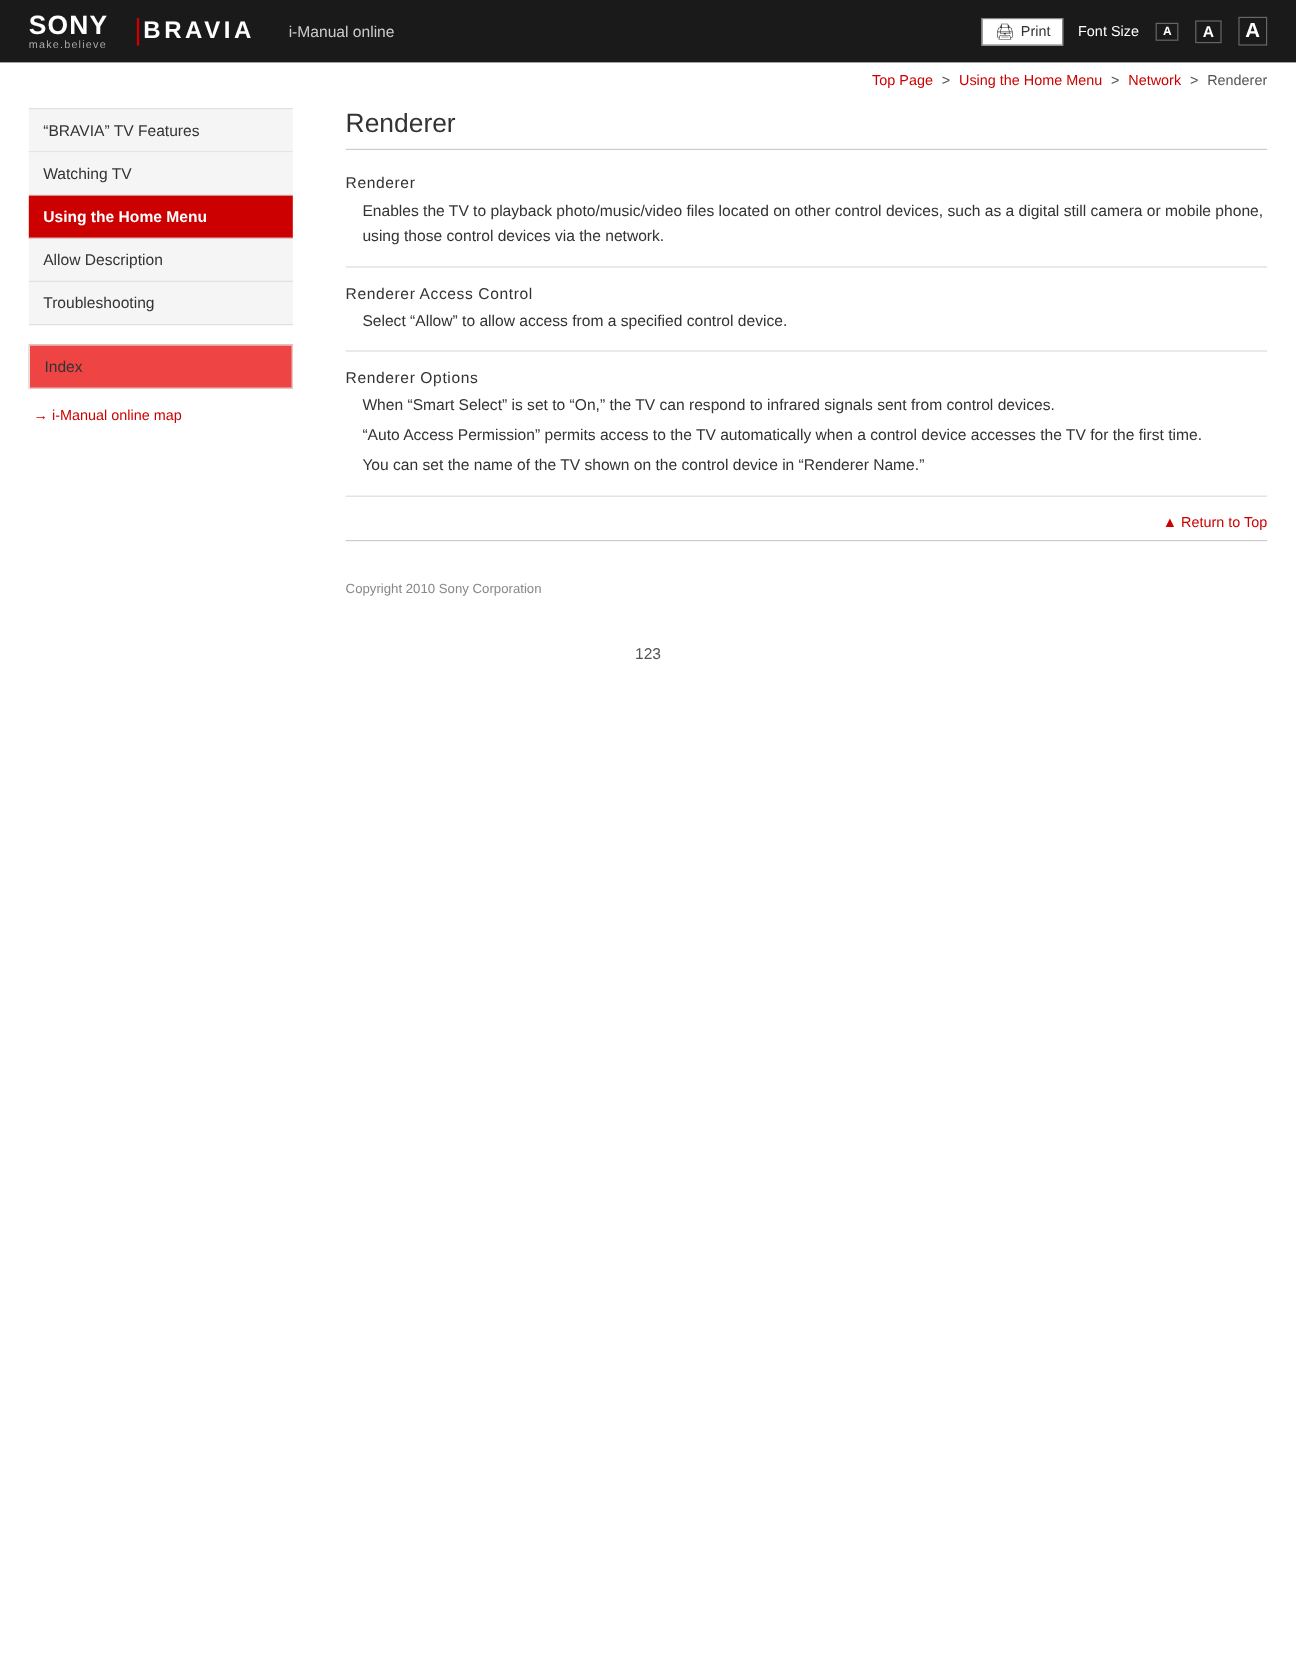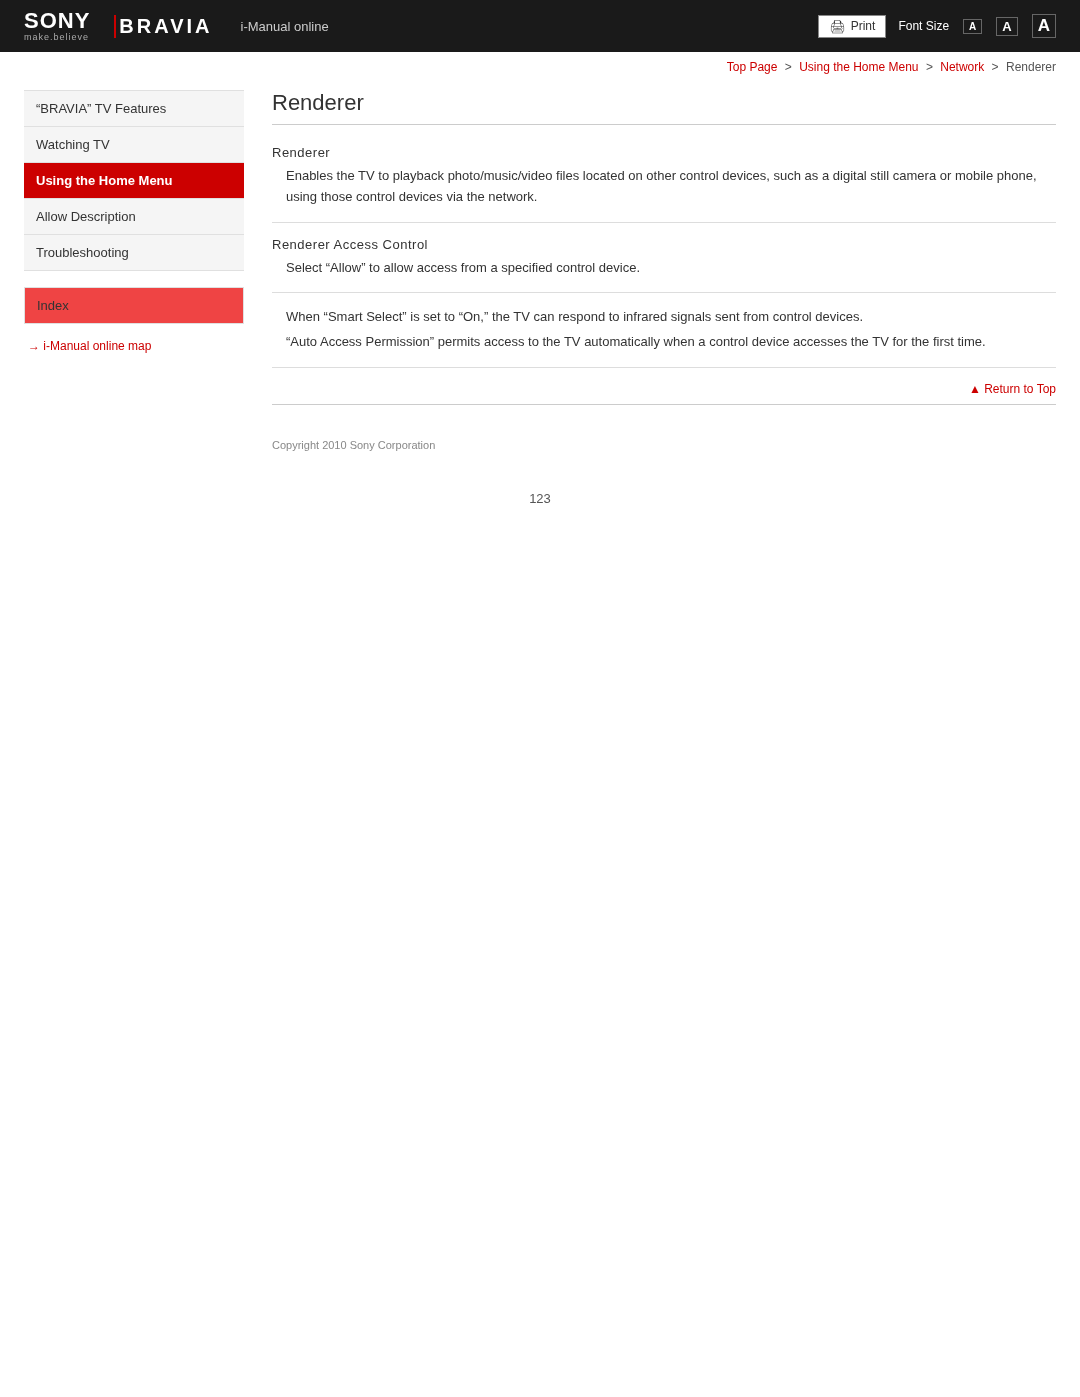--- a/index.html
+++ b/index.html
@@ -106,21 +106,21 @@
     .breadcrumb-bar a {
       color: #c00;
       text-decoration: none;
     }
     .breadcrumb-sep { margin: 0 4px; color: #555; }
 
     
     .main-layout {
       display: flex;
       padding: 0 24px;
-      gap: 0;
+      gap: 16px;
       margin-top: 10px;
     }
 
     
     .sidebar {
       width: 220px;
       min-width: 220px;
       flex-shrink: 0;
     }
     .sidebar-item {
@@ -293,23 +293,25 @@
     </div>
 
     <div class="section-block">
       <div class="section-title">Renderer Access Control</div>
       <div class="section-body">
         <p>Select “Allow” to allow access from a specified control device.</p>
       </div>
     </div>
 
     <div class="section-block">
+      <div class="section-title">Renderer Options</div>
       <div class="section-body">
         <p>When “Smart Select” is set to “On,” the TV can respond to infrared signals sent from control devices.</p>
         <p>“Auto Access Permission” permits access to the TV automatically when a control device accesses the TV for the first time.</p>
+        <p>You can set the name of the TV shown on the control device in “Renderer Name.”</p>
       </div>
     </div>
 
     <div class="return-to-top">
       <a href="#">
         <span>▲ </span><span>Return to Top</span>
       </a>
     </div>
 
     <div class="copyright">Copyright 2010 Sony Corporation</div>

